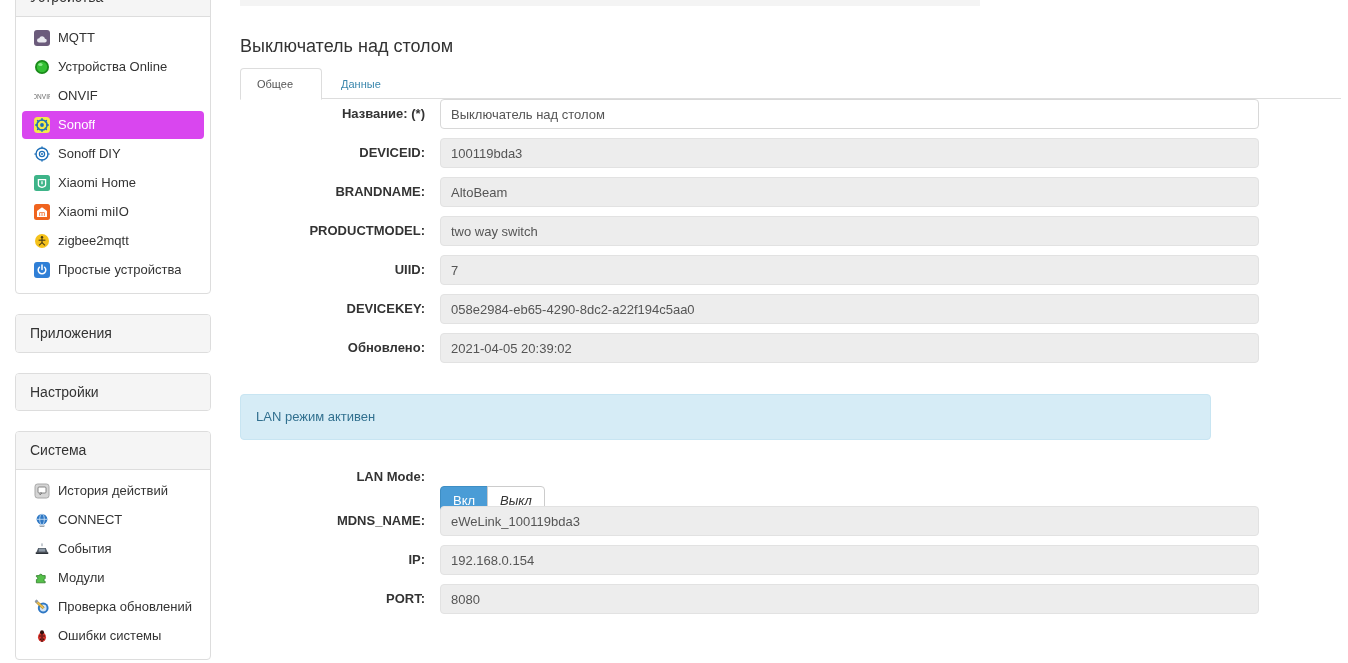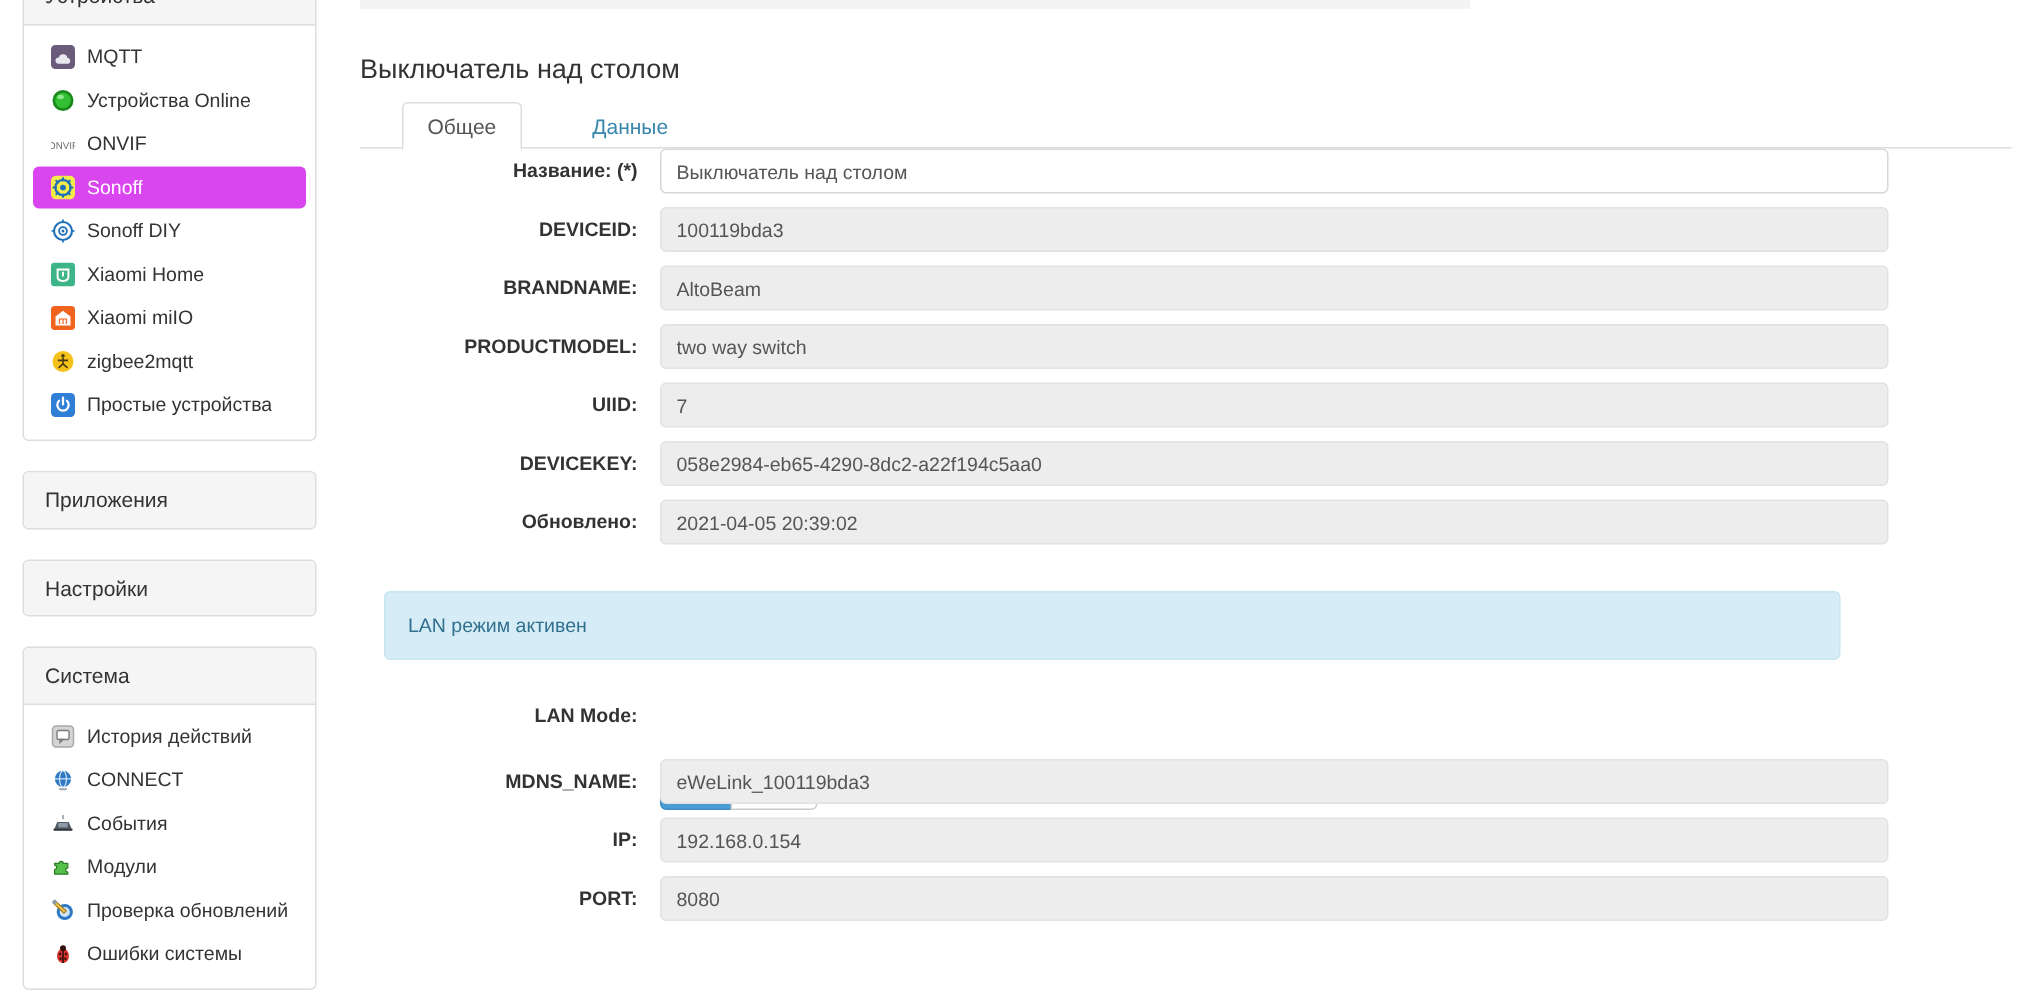--- a/index.html
+++ b/index.html
@@ -99,47 +99,46 @@
   
   .tabs {
     position: absolute; left: 0; top: 68px;
     width: 1101px;
     height: 31px;
     border-bottom: 1px solid #dddddd;
   }
   .tab {
     position: relative;
     float: left;
-    padding: 8px 16px 7px 16px;
-    font-size: 14px;
+    padding: 8px 28px 7px 16px;
+    font-size: 11px;
     line-height: 15px;
     color: #3a87ad;
     cursor: pointer;
     border: 1px solid transparent;
     border-radius: 4px 4px 0 0;
     margin-right: 2px;
     top: 0;
-    margin-left: 28px;
   }
   .tab.active {
     background: #ffffff;
     border-color: #dddddd;
     border-bottom-color: #ffffff;
     color: #555555;
     cursor: default;
   }
 
   
   .form-area {
     position: absolute; left: 0; top: 99px;
     width: 1101px;
   }
   .form-row {
     display: flex;
-    align-items: flex-start;
+    align-items: center;
     margin-bottom: 9px;
     height: 30px;
   }
   .form-label {
     width: 200px;
     flex: 0 0 200px;
     text-align: right;
     padding-right: 15px;
     font-weight: bold;
     font-size: 13px;
@@ -161,21 +160,21 @@
   }
   .form-control.readonly,
   .form-control[readonly] {
     background: #ededed;
     border-color: #e2e2e2;
     color: #555555;
   }
 
   
   .alert-info {
-    position: absolute; left: 16px; top: 0;
+    position: absolute; left: 0; top: 0;
     width: 971px;
     padding: 14px 15px;
     background: #d6ecf6;
     border: 1px solid #c8e5f2;
     border-radius: 4px;
     color: #31708f;
     font-size: 13px;
     line-height: 16px;
   }
 

